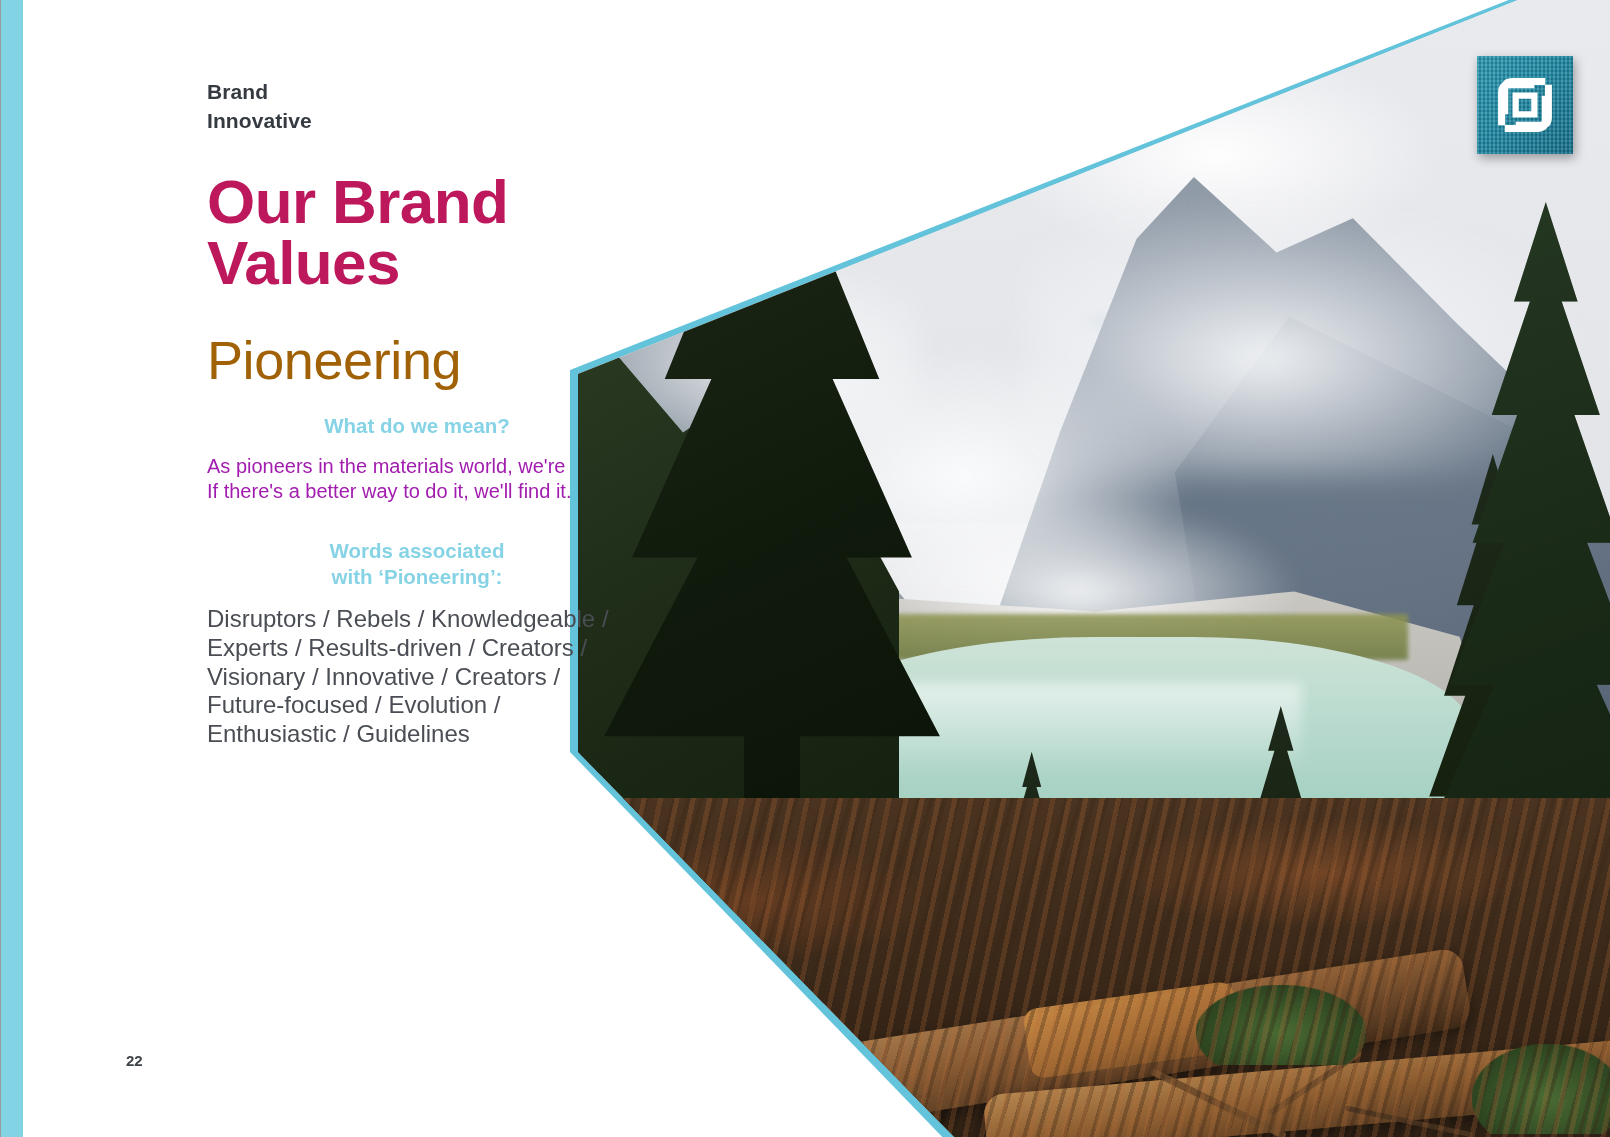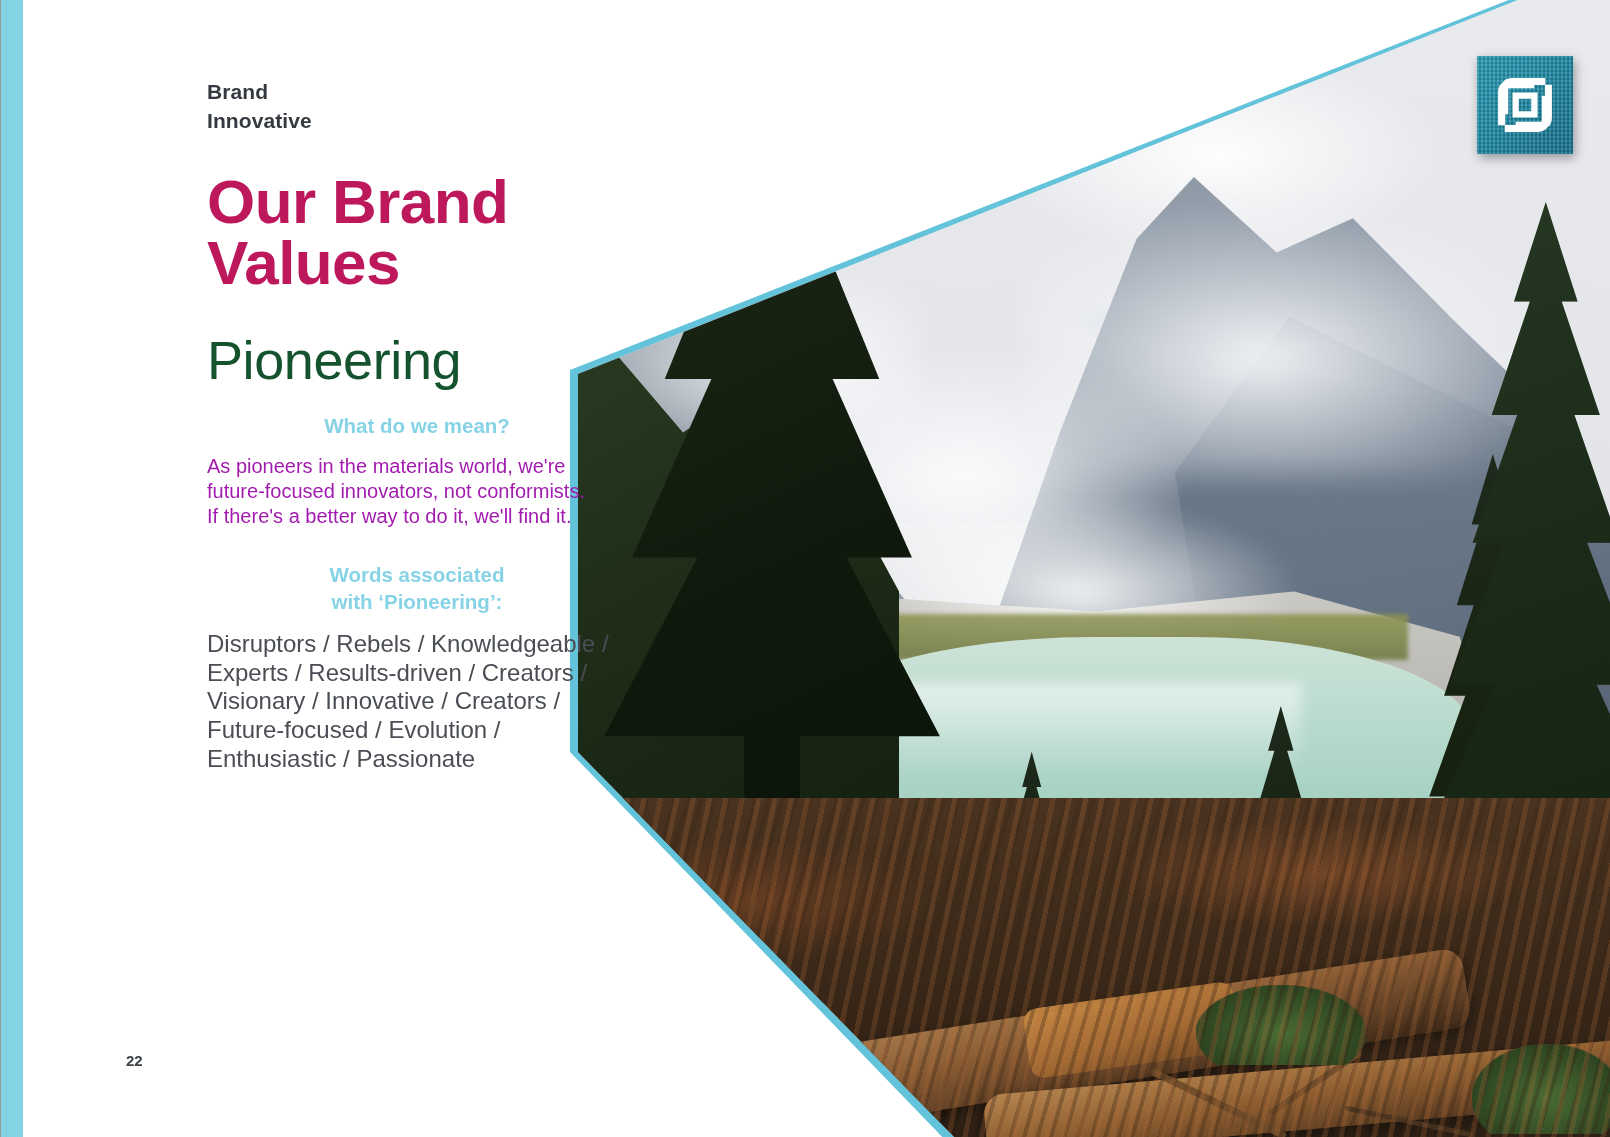--- a/index.html
+++ b/index.html
@@ -33,21 +33,21 @@
   .big-title {
     margin-top:36px;
     font-size:62px; font-weight:bold; line-height:.98;
     color:#be185d; letter-spacing:-.6px;
   }
   .big-title span { display:block; }
 
   .value-name {
     margin-top:40px;
     font-size:54px; font-weight:300; line-height:1;
-    color:#14532d; letter-spacing:-.4px;
+    color:#a16207; letter-spacing:-.4px;
   }
 
   .sub-head {
     margin-top:26px;
     font-size:20.5px; font-weight:bold; line-height:1.3;
     color:#86d3e6;
     text-align:center;
   }
   .sub-head span { display:block; }
 
@@ -359,33 +359,32 @@
     </h1>
 
     <h2 class="value-name">Pioneering</h2>
 
     <h3 class="sub-head">
       <span>What do we mean?</span>
     </h3>
 
     <p class="body-copy">
       <span>As pioneers in the materials world, we're</span>
-      <span>future-focused innovators, not conformists.</span>
       <span>If there's a better way to do it, we'll find it.</span>
     </p>
 
     <h3 class="sub-head assoc-head">
       <span>Words associated</span>
       <span>with ‘Pioneering’:</span>
     </h3>
 
     <p class="words">
       <span>Disruptors / Rebels / Knowledgeable /</span>
       <span>Experts / Results-driven / Creators /</span>
       <span>Visionary / Innovative / Creators /</span>
       <span>Future-focused / Evolution /</span>
-      <span>Enthusiastic / Passionate</span>
+      <span>Enthusiastic / Guidelines</span>
     </p>
   </div>
 
   <div class="folio">22</div>
 
 </div>
 
 </body></html>

